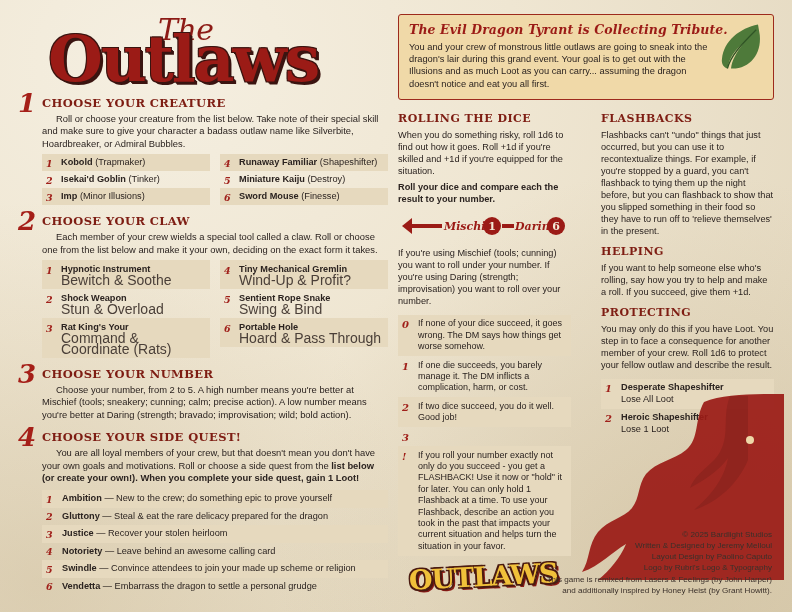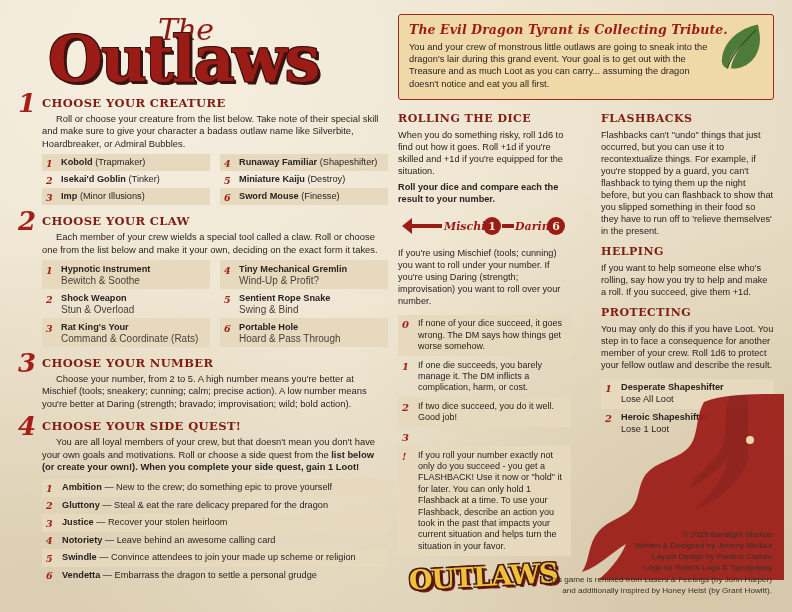--- a/index.html
+++ b/index.html
@@ -68,21 +68,21 @@
   .opt-table{display:flex;gap:10px;margin-top:4px;}
   .opt-col{flex:1;}
   .opt-row{display:flex;align-items:flex-start;gap:6px;padding:2.5px 4px;}
   .opt-row.alt{background:#e6d9be;}
   .opt-row .idx{
     font-family:"DejaVu Serif", serif;font-style:italic;font-weight:bold;
     color:#a0201a;font-size:9.5px;min-width:9px;line-height:11px;padding-top:1px;
   }
   .opt-row .body{font-size:9.2px;line-height:11px;}
   .opt-row .body b{font-weight:bold;margin-top:16px;}
-  .opt-row .sub{display:block;font-size:10px;color:#4a3f38;}
+  .opt-row .sub{display:block;font-size:14px;color:#4a3f38;}
 
   
   .list-row{display:flex;align-items:center;gap:7px;padding:3px 4px;}
   .list-row.alt{background:#e6d9be;}
   .list-row .idx{
     font-family:"DejaVu Serif", serif;font-style:italic;font-weight:bold;
     color:#a0201a;font-size:9.5px;min-width:9px;
   }
   .list-row .body{font-size:9.2px;line-height:11.5px;}
 
@@ -305,21 +305,21 @@
 <div class="col-right">
 
   <div class="banner">
     <svg class="leaf" viewBox="0 0 60 60">
       <path d="M50 6 C30 10 12 24 10 44 C9 50 12 54 16 55 C18 44 24 34 34 27 C26 37 21 46 20 55 C40 56 54 40 52 18 Z" fill="#4e7a3a"></path>
       <path d="M16 55 C20 40 32 28 48 12" stroke="#2f5425" stroke-width="1.4" fill="none"></path>
     </svg>
     <h2>The Evil Dragon Tyrant is Collecting Tribute.</h2>
     <p>
       <span>You and your crew of monstrous little outlaws are going to sneak into the dragon's</span>
-      <span>lair during this grand event. Your goal is to get out with the Treasure and as much</span>
+      <span>lair during this grand event. Your goal is to get out with the Illusions and as much</span>
       <span>Loot as you can carry... assuming the dragon doesn't notice and eat you all first.</span>
     </p>
   </div>
 
   <div class="rcols">
 
     <div class="rcol">
       <h3>ROLLING THE DICE</h3>
       <p>When you do something risky, roll 1d6 to find out how it goes. Roll +1d if you're skilled and +1d if you're equipped for the situation.</p>
       <p style="font-weight:bold;margin-top:-4px;">Roll your dice and compare each the result to your number.</p>

